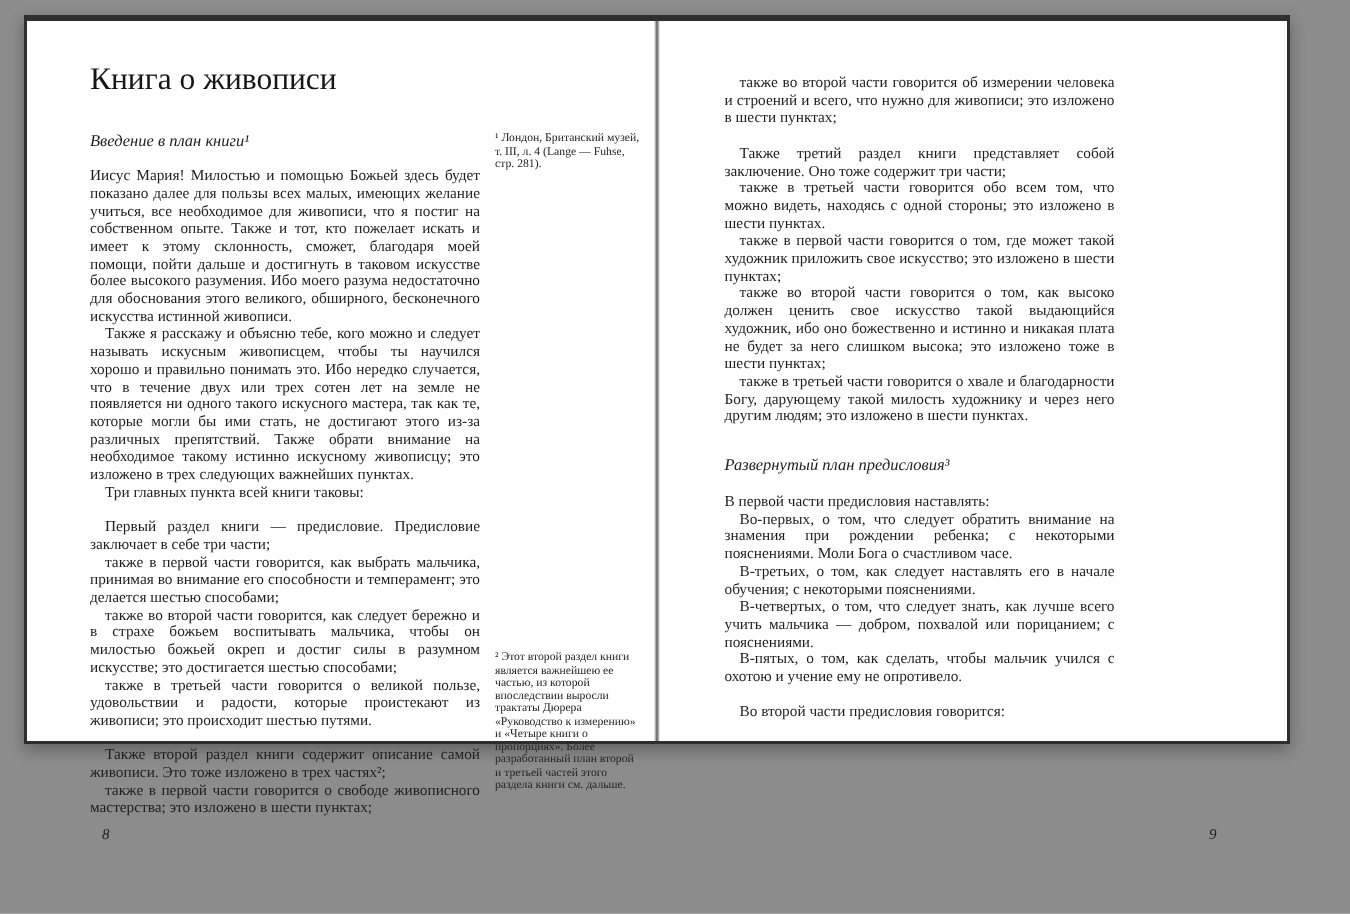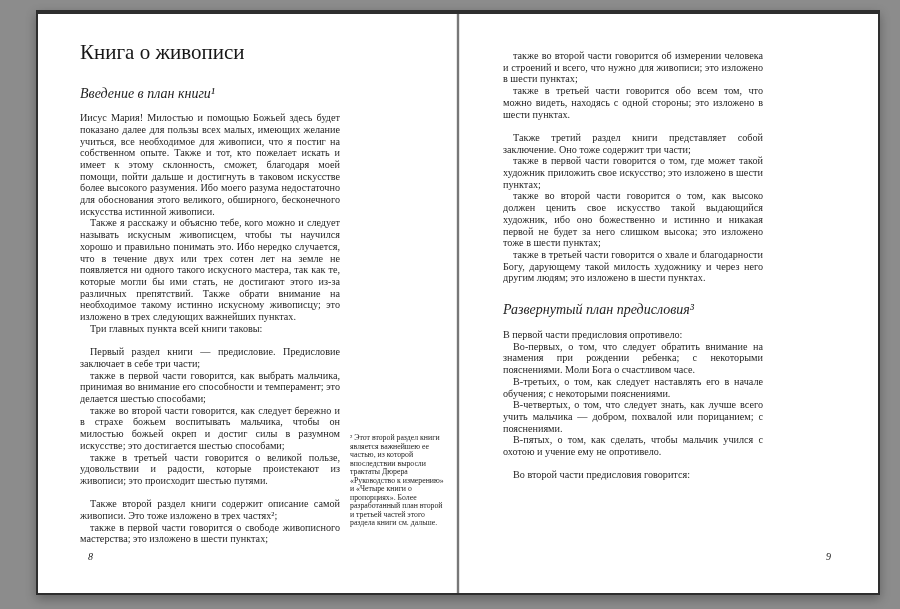--- a/index.html
+++ b/index.html
@@ -7,24 +7,24 @@
     padding: 0;
     width: 900px;
     height: 609px;
     background: #8c8c8c;
     font-family: "Liberation Serif", "DejaVu Serif", serif;
     overflow: hidden;
   }
 
   .spread {
     position: absolute;
-    left: 36px;
+    left: 16px;
     top: 10px;
     width: 844px;
-    height: 585px;
+    height: 486px;
     background: #ffffff;
     border: 2px solid #2e2e2e;
     border-top-width: 4px;
     box-sizing: border-box;
     box-shadow: 0 4px 10px rgba(0,0,0,0.30);
   }
 
   .page {
     position: absolute;
     top: 0;
@@ -56,21 +56,21 @@
   .page-title {
     font-size: 21px;
     line-height: 1.15;
     font-weight: normal;
     margin: 0;
     color: #161616;
   }
 
   .section-heading {
     font-style: italic;
-    font-size: 14px;
+    font-size: 11px;
     line-height: 12px;
     margin: 24px 0 0 0;
     font-weight: normal;
   }
   .page-right .section-heading { margin-top: 20px; }
 
   .para {
     font-size: 10.2px;
     line-height: 11.7px;
     margin: 0;
@@ -127,35 +127,36 @@
       <p class="para indent">Также я расскажу и объясню тебе, кого можно и следует называть искусным живописцем, чтобы ты научился хорошо и правильно понимать это. Ибо нередко случается, что в течение двух или трех сотен лет на земле не появляется ни одного такого искусного мастера, так как те, которые могли бы ими стать, не достигают этого из-за различных препятствий. Также обрати внимание на необходимое такому истинно искусному живописцу; это изложено в трех следующих важнейших пунктах.</p>
       <p class="para indent">Три главных пункта всей книги таковы:</p>
       <p class="para indent gap">Первый раздел книги — предисловие. Предисловие заключает в себе три части;</p>
       <p class="para indent">также в первой части говорится, как выбрать мальчика, принимая во внимание его способности и темперамент; это делается шестью способами;</p>
       <p class="para indent">также во второй части говорится, как следует бережно и в страхе божьем воспитывать мальчика, чтобы он милостью божьей окреп и достиг силы в разумном искусстве; это достигается шестью способами;</p>
       <p class="para indent">также в третьей части говорится о великой пользе, удовольствии и радости, которые проистекают из живописи; это происходит шестью путями.</p>
       <p class="para indent gap">Также второй раздел книги содержит описание самой живописи. Это тоже изложено в трех частях²;</p>
       <p class="para indent">также в первой части говорится о свободе живописного мастерства; это изложено в шести пунктах;</p>
     </div>
     <div class="notes-col">
+      <div class="margin-note note-1">¹ Лондон, Британский музей, т. III, л. 4 (Lange — Fuhse, стр. 281).</div>
       <div class="margin-note note-2">² Этот второй раздел книги является важнейшею ее частью, из которой впоследствии выросли трактаты Дюрера «Руководство к измерению» и «Четыре книги о пропорциях». Более разработанный план второй и третьей частей этого раздела книги см. дальше.</div>
     </div>
     <div class="page-number">8</div>
   </div>
 
   <div class="page page-right">
     <div class="text-col">
       <p class="para indent" style="margin-top:0">также во второй части говорится об измерении человека и строений и всего, что нужно для живописи; это изложено в шести пунктах;</p>
+      <p class="para indent gap">Также третий раздел книги представляет собой заключение. Оно тоже содержит три части;</p>
       <p class="para indent">также в третьей части говорится обо всем том, что можно видеть, находясь с одной стороны; это изложено в шести пунктах.</p>
-      <p class="para indent gap">Также третий раздел книги представляет собой заключение. Оно тоже содержит три части;</p>
       <p class="para indent">также в первой части говорится о том, где может такой художник приложить свое искусство; это изложено в шести пунктах;</p>
-      <p class="para indent">также во второй части говорится о том, как высоко должен ценить свое искусство такой выдающийся художник, ибо оно божественно и истинно и никакая первой не будет за него слишком высока; это изложено тоже в шести пунктах;</p>
+      <p class="para indent">также во второй части говорится о том, как высоко должен ценить свое искусство такой выдающийся художник, ибо оно божественно и истинно и никакая плата не будет за него слишком высока; это изложено тоже в шести пунктах;</p>
       <p class="para indent">также в третьей части говорится о хвале и благодарности Богу, дарующему такой милость художнику и через него другим людям; это изложено в шести пунктах.</p>
       <h2 class="section-heading">Развернутый план предисловия³</h2>
-      <p class="para after-heading">В первой части предисловия опротивело:</p>
+      <p class="para after-heading">В первой части предисловия наставлять:</p>
       <p class="para indent">Во-первых, о том, что следует обратить внимание на знамения при рождении ребенка; с некоторыми пояснениями. Моли Бога о счастливом часе.</p>
       <p class="para indent">В-третьих, о том, как следует наставлять его в начале обучения; с некоторыми пояснениями.</p>
       <p class="para indent">В-четвертых, о том, что следует знать, как лучше всего учить мальчика — добром, похвалой или порицанием; с пояснениями.</p>
       <p class="para indent">В-пятых, о том, как сделать, чтобы мальчик учился с охотою и учение ему не опротивело.</p>
       <p class="para indent gap">Во второй части предисловия говорится:</p>
     </div>
     <div class="page-number">9</div>
   </div>
 
   <div class="spine"></div>

